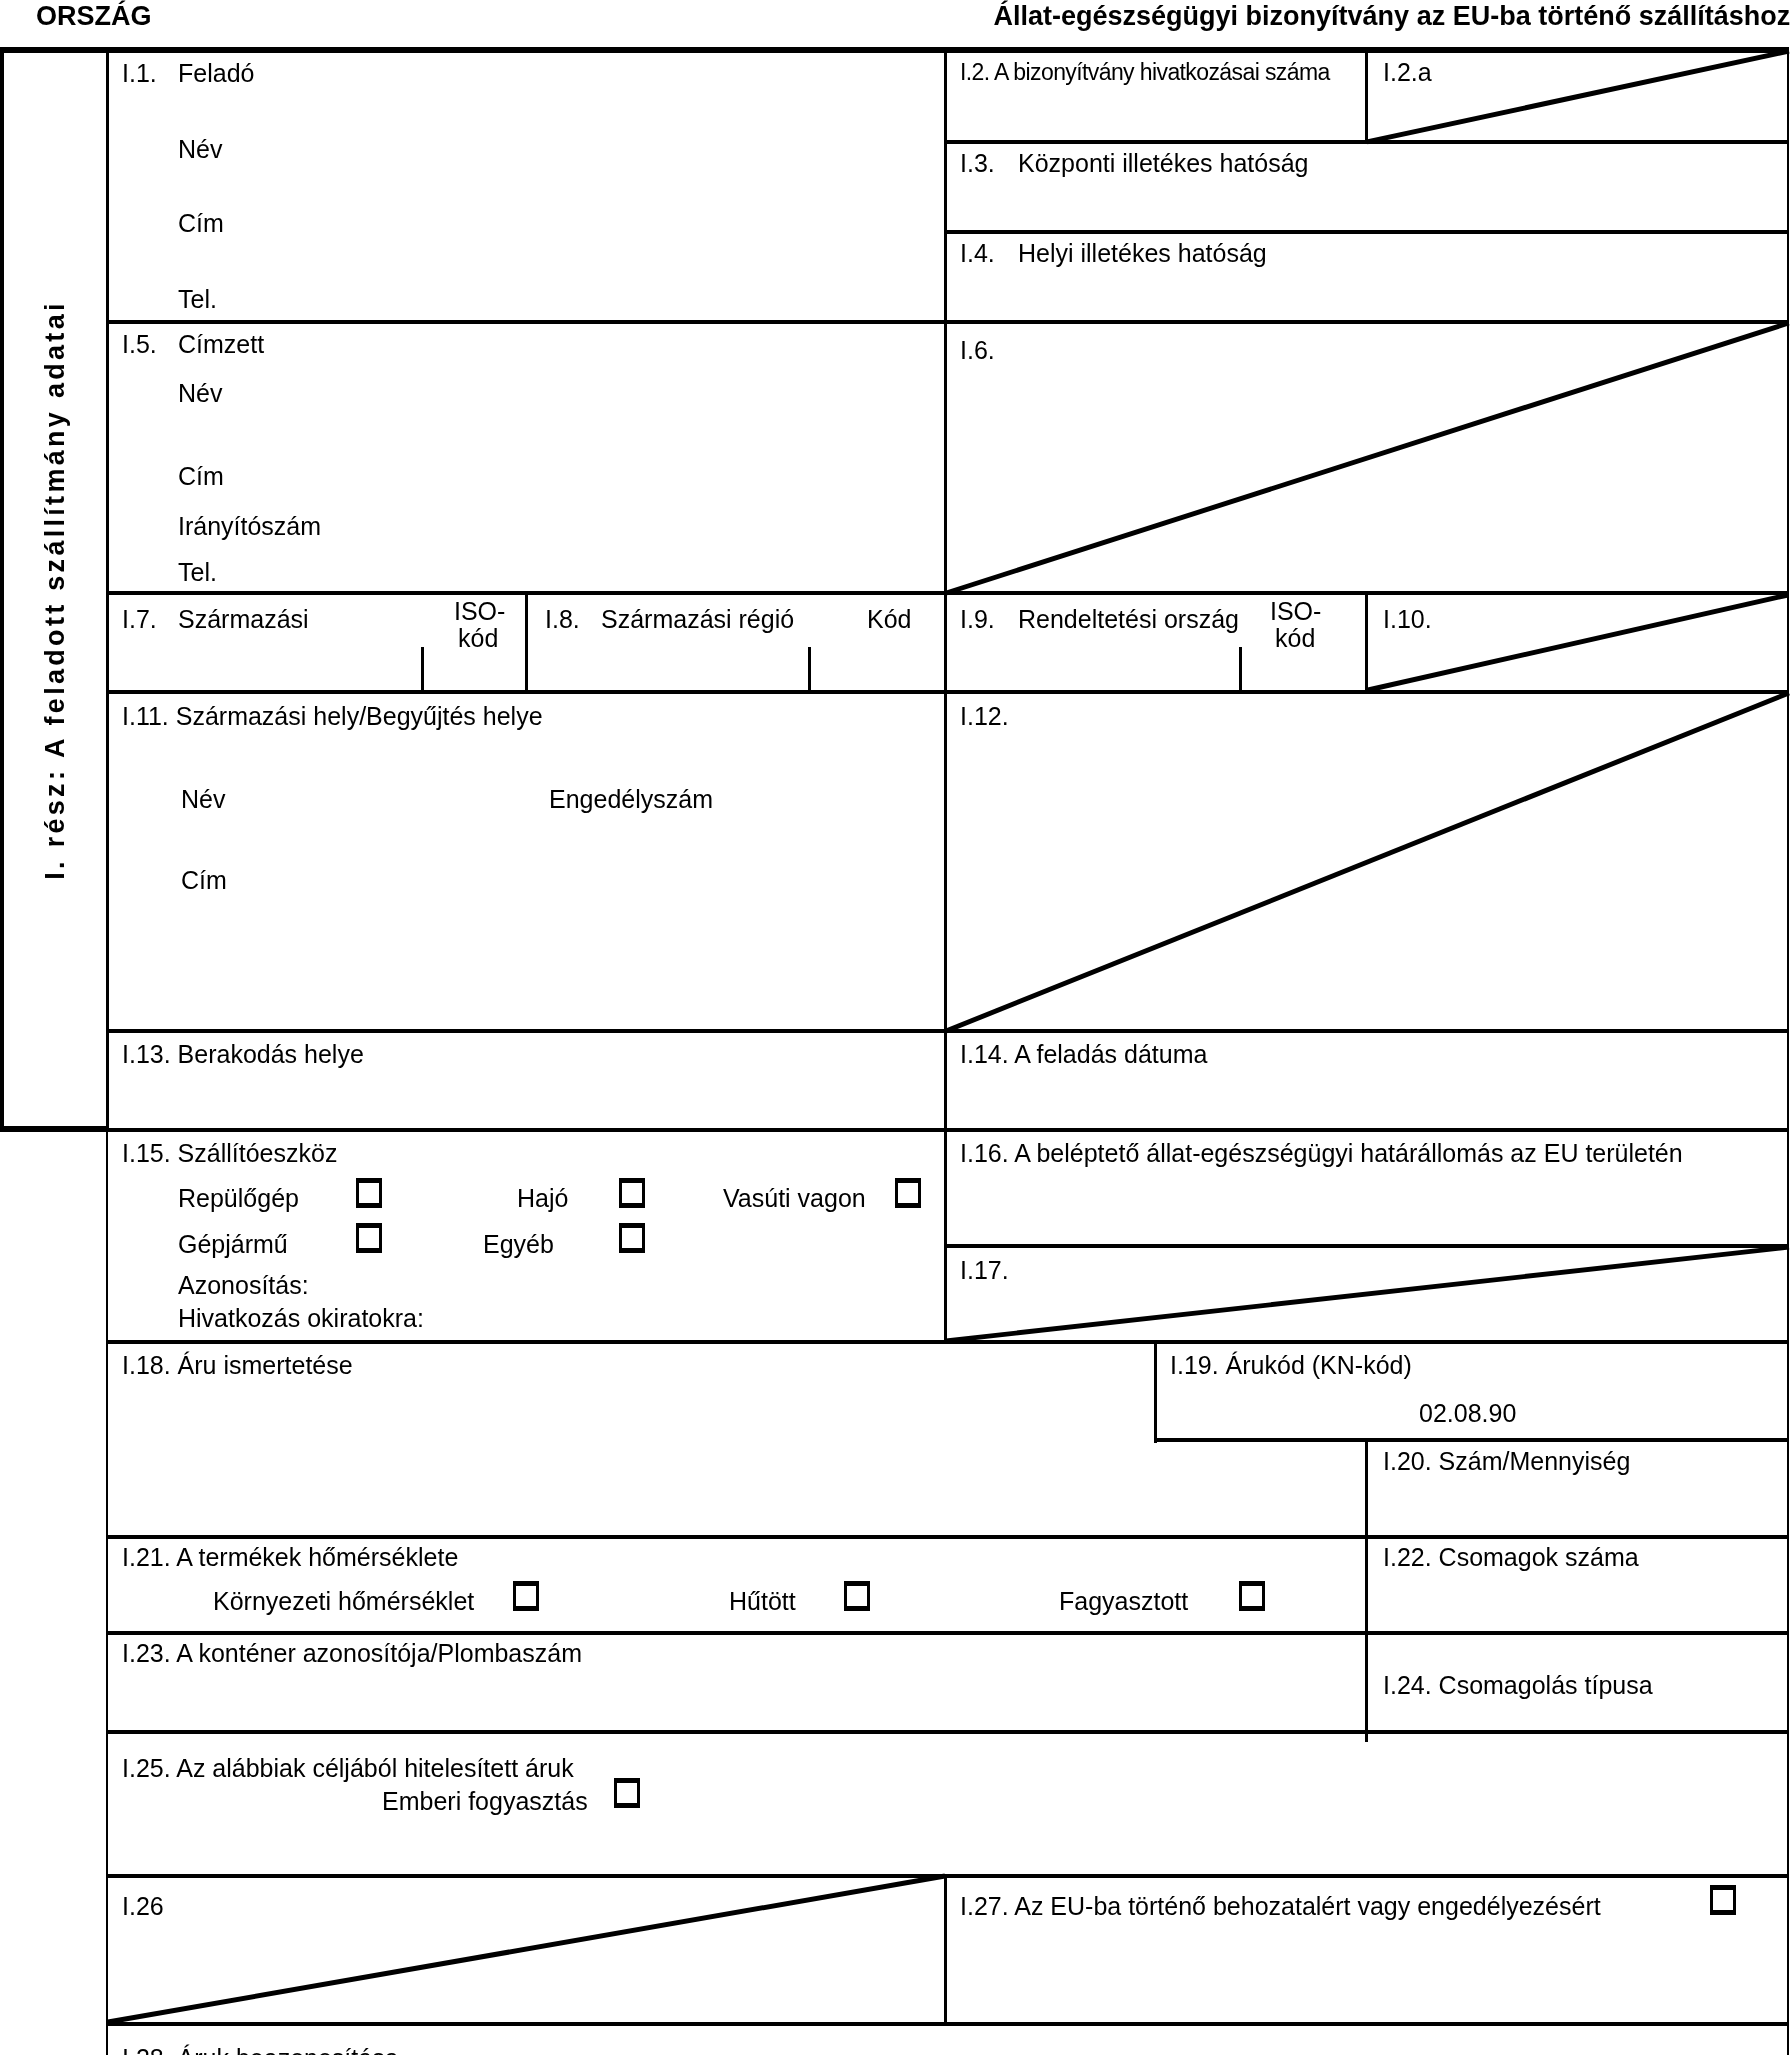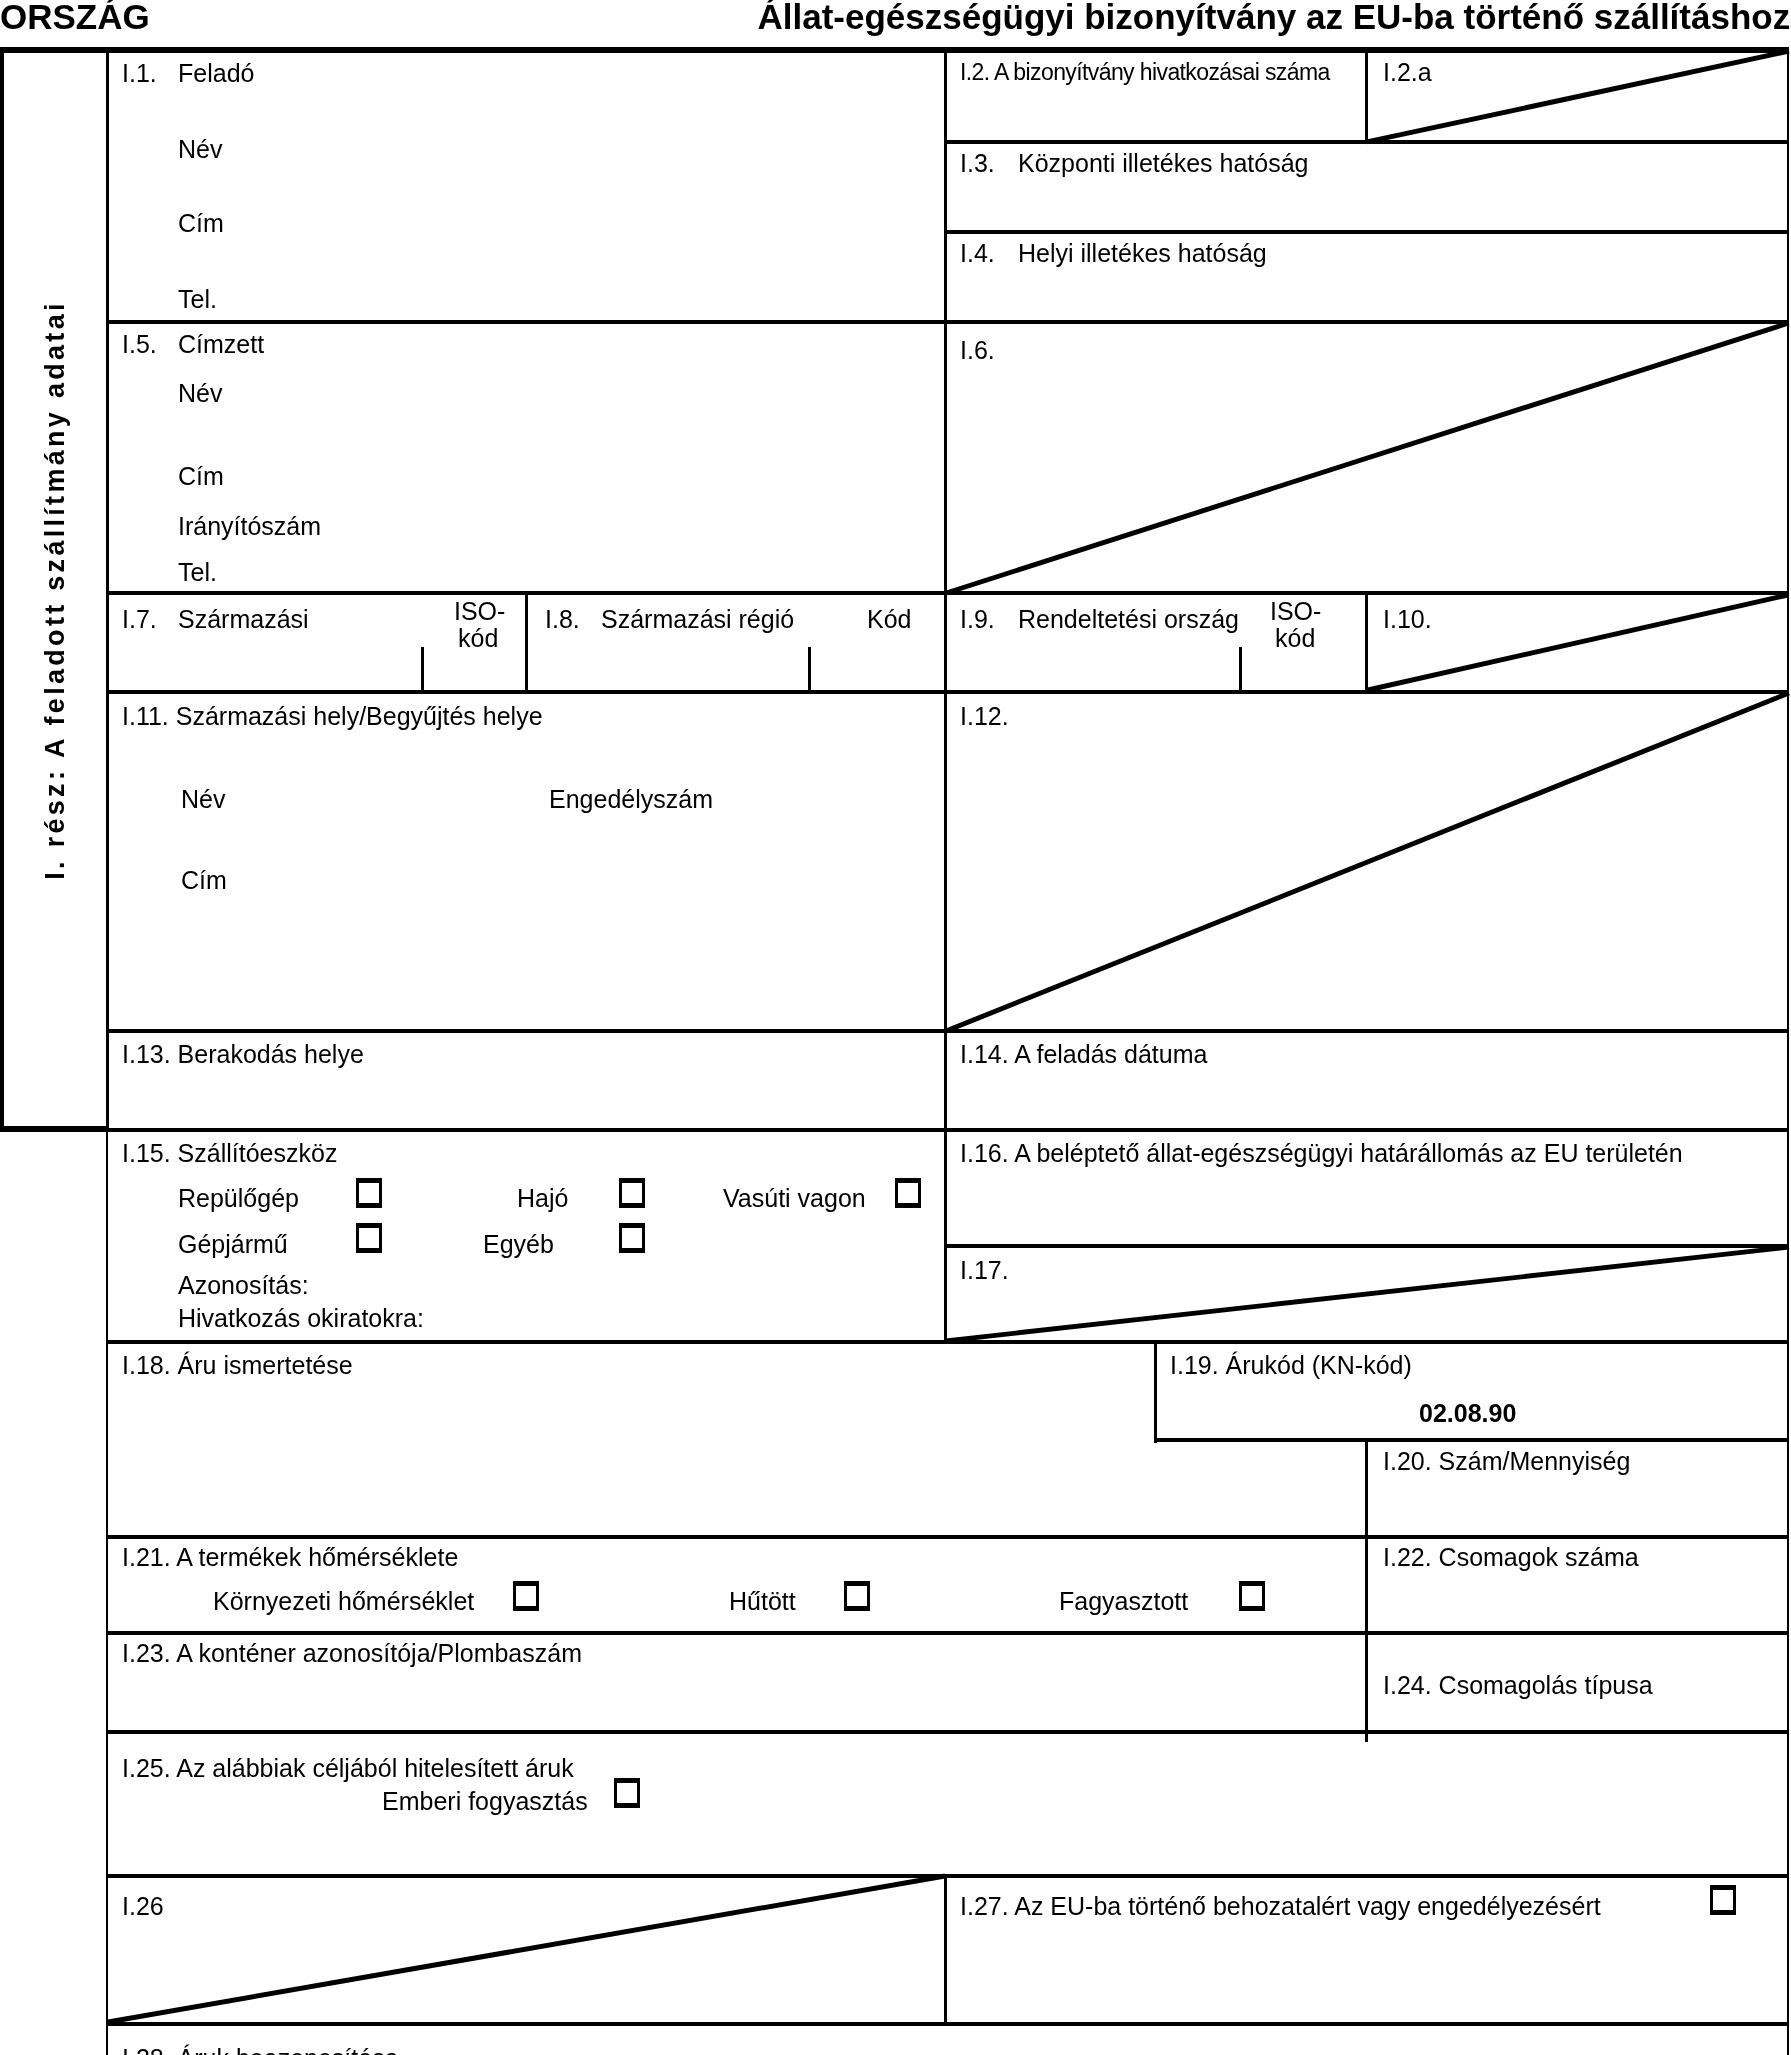--- a/index.html
+++ b/index.html
@@ -2,27 +2,28 @@
 <html style="font-size:6.6px"><head>
 <meta charset="utf-8">
 <style>
   html, body { margin: 0; padding: 0; background: #ffffff; }
   body {
     width: 1791px; height: 2578px; position: relative; overflow: hidden;
     font-family: "Liberation Sans", sans-serif; color: #000000;
   }
   .abs { position: absolute; }
   .title-left, .title-right {
-    position: absolute; top: 0; font-weight: bold; font-size: 35px; line-height: 33px;
+    position: absolute; top: 0; font-weight: bold; font-size: 27px; line-height: 33px;
     transform-origin: left top;
+    margin-left: 36px;
   }
   .title-left { left: 0; }
   .title-right { right: 0.8px; transform-origin: right top; }
   .txt { position: absolute; font-size: 25px; line-height: 30px; white-space: nowrap; }
-  .bold { font-weight: bold; }
+  .bold { font-weight: normal; }
   .hline { position: absolute; height: 4.1px; background: #000; }
   .vline { position: absolute; width: 2.5px; background: #000; }
   .thin-v { position: absolute; width: 2.9px; background: #000; }
   .box {
     position: absolute; width: 26px; height: 30px; box-sizing: border-box;
     border: 3.3px solid #000; border-top-width: 5px; border-bottom-width: 5px; background: #fff;
   }
   svg.diag { position: absolute; overflow: visible; }
   .side-label {
     position: absolute; left: 0; top: 49px; width: 109px; height: 1081px;

